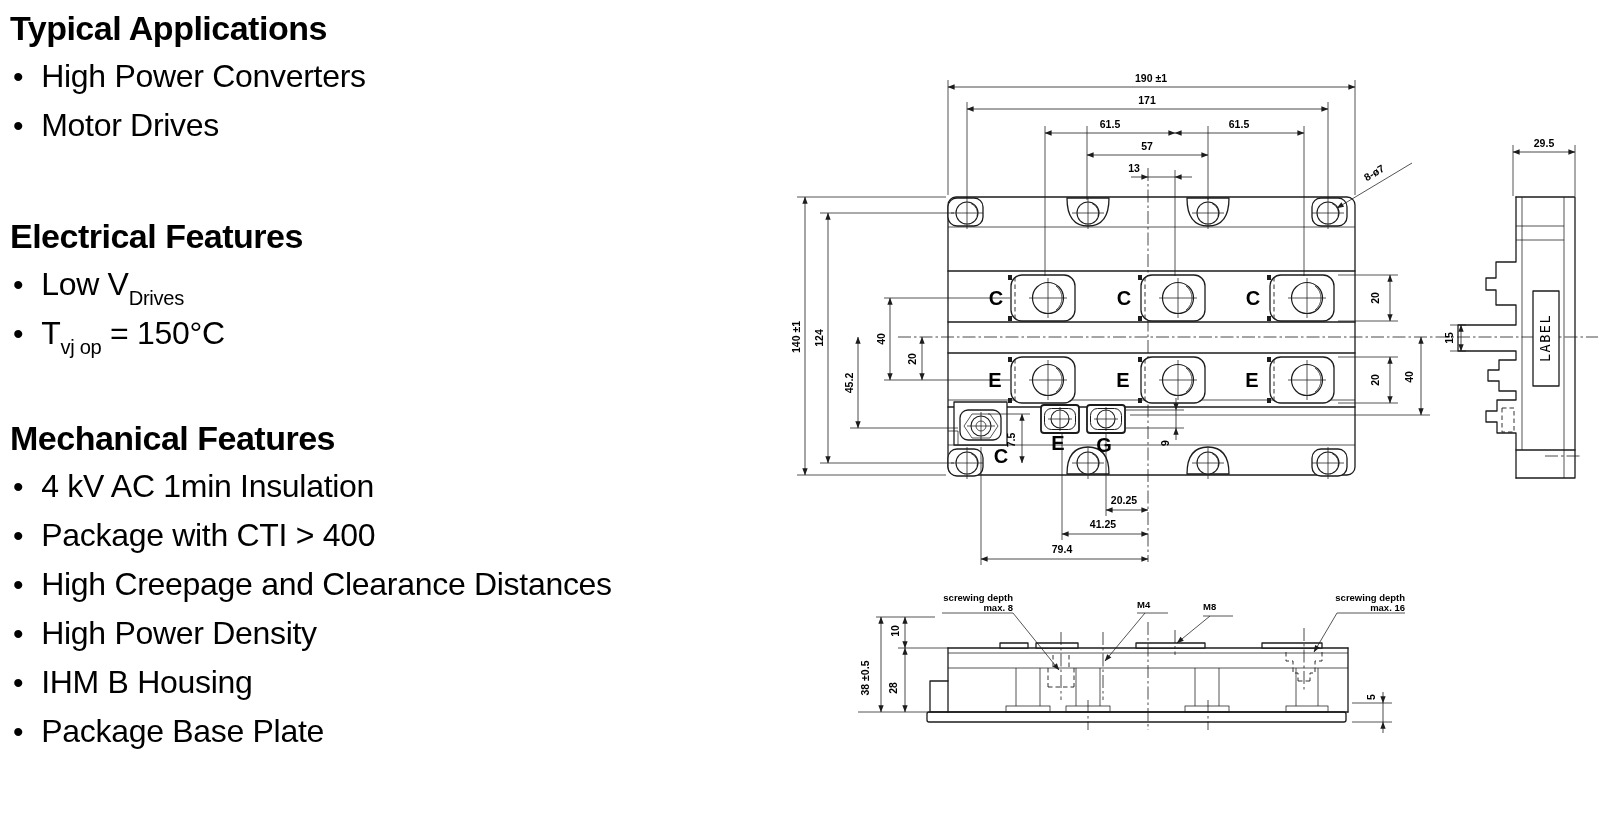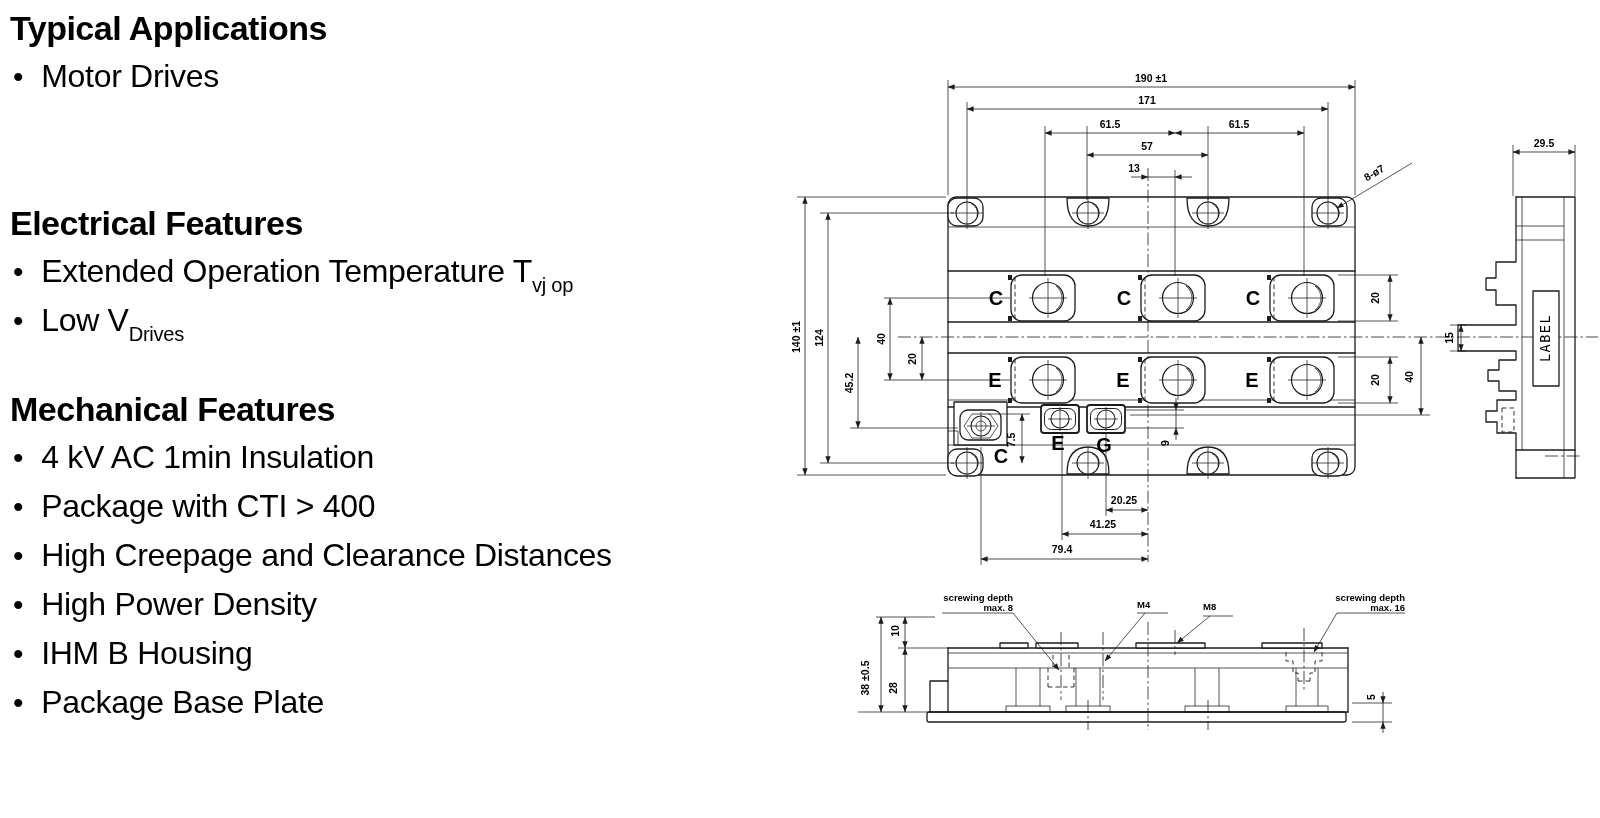--- a/index.html
+++ b/index.html
@@ -7,22 +7,22 @@
        font-family:"Liberation Sans",sans-serif;color:#000}
 
   
   .features{position:absolute;left:10px;top:12px;width:740px}
   .fsec h2{font-size:34px;font-weight:700;margin:0;padding:0;line-height:44px;letter-spacing:-0.5px}
   .fsec ul{list-style:none;margin:2px 0 0 0;padding:0}
   .fsec li{font-size:32px;line-height:49px;white-space:nowrap;letter-spacing:-0.3px}
   .fsec li::before{content:"•";margin:0 18px 0 3px;font-size:30px}
   .fsec sub{font-size:0.63em;line-height:0;position:relative;top:0.12em}
   .fsec:nth-of-type(1){margin-top:-6px}
-  .fsec:nth-of-type(2){margin-top:100px}
-  .fsec:nth-of-type(3){margin-top:42px}
+  .fsec:nth-of-type(2){margin-top:64px}
+  .fsec:nth-of-type(3){margin-top:58px}
 
   
   svg{position:absolute;left:0;top:0}
   .o{stroke:#1c1c1c;stroke-width:1.3;fill:none;stroke-linejoin:round;stroke-linecap:round}
   .t{stroke:#1c1c1c;stroke-width:0.75;fill:none}
   .d{stroke:#1c1c1c;stroke-width:0.8;fill:none}
   .dd{stroke:#1c1c1c;stroke-width:0.8;fill:none;stroke-dasharray:13 3 2.5 3}
   .dsh{stroke:#1c1c1c;stroke-width:0.9;fill:none;stroke-dasharray:4.5 3}
   .w{fill:#fff;stroke:#1c1c1c;stroke-width:1.3;stroke-linejoin:round}
   text{fill:#000}
@@ -31,28 +31,29 @@
   .lbl{font:700 20px "Liberation Sans",sans-serif}
   .lab{font:500 13.5px "DejaVu Sans Mono",monospace;letter-spacing:1.5px}
 </style>
 </head>
 <body>
 
 <div class="features">
     <section class="fsec">
       <h2>Typical Applications</h2>
       <ul>
+        <li><span>High Power Converters</span></li>
         <li><span>Motor Drives</span></li>
       </ul>
     </section>
     <section class="fsec">
       <h2>Electrical Features</h2>
       <ul>
-        <li><span>Extended Operation Temperature T</span><sub>vj op</sub></li>
         <li><span>Low V</span><sub>Drives</sub></li>
+        <li><span>T</span><sub>vj op</sub><span> = 150°C</span></li>
       </ul>
     </section>
     <section class="fsec">
       <h2>Mechanical Features</h2>
       <ul>
         <li><span>4 kV AC 1min Insulation</span></li>
         <li><span>Package with CTI &gt; 400</span></li>
         <li><span>High Creepage and Clearance Distances</span></li>
         <li><span>High Power Density</span></li>
         <li><span>IHM B Housing</span></li>

